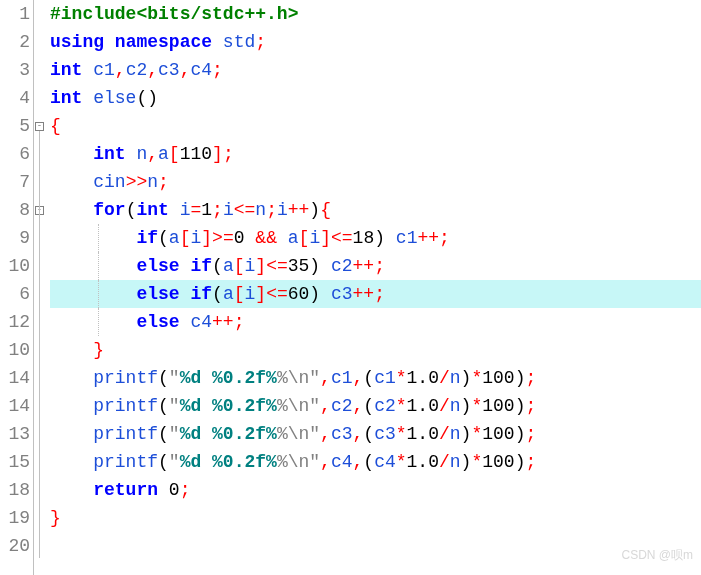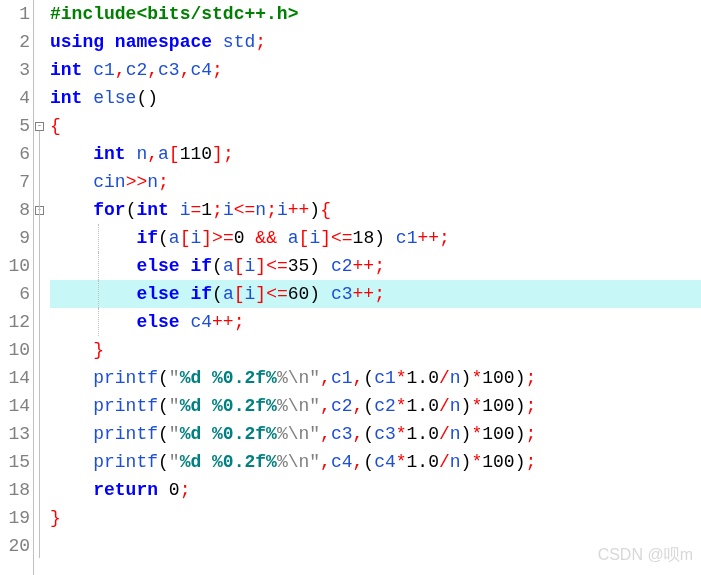--- a/index.html
+++ b/index.html
@@ -75,21 +75,21 @@
       position: absolute;
       top: 0; bottom: 0;
       width: 1px;
       border-left: 1px dotted #c0c0c0;
     }
     .watermark {
       position: absolute;
       right: 8px;
       bottom: 6px;
       color: #d8d8d8;
-      font-size: 16px;
+      font-size: 12px;
       font-family: Arial, sans-serif;
     }
   </style>
 </head>
 <body>
 
 <div class="editor">
   <div class="gutter">
     <div class="gutter-line">1</div>
     <div class="gutter-line">2</div>

